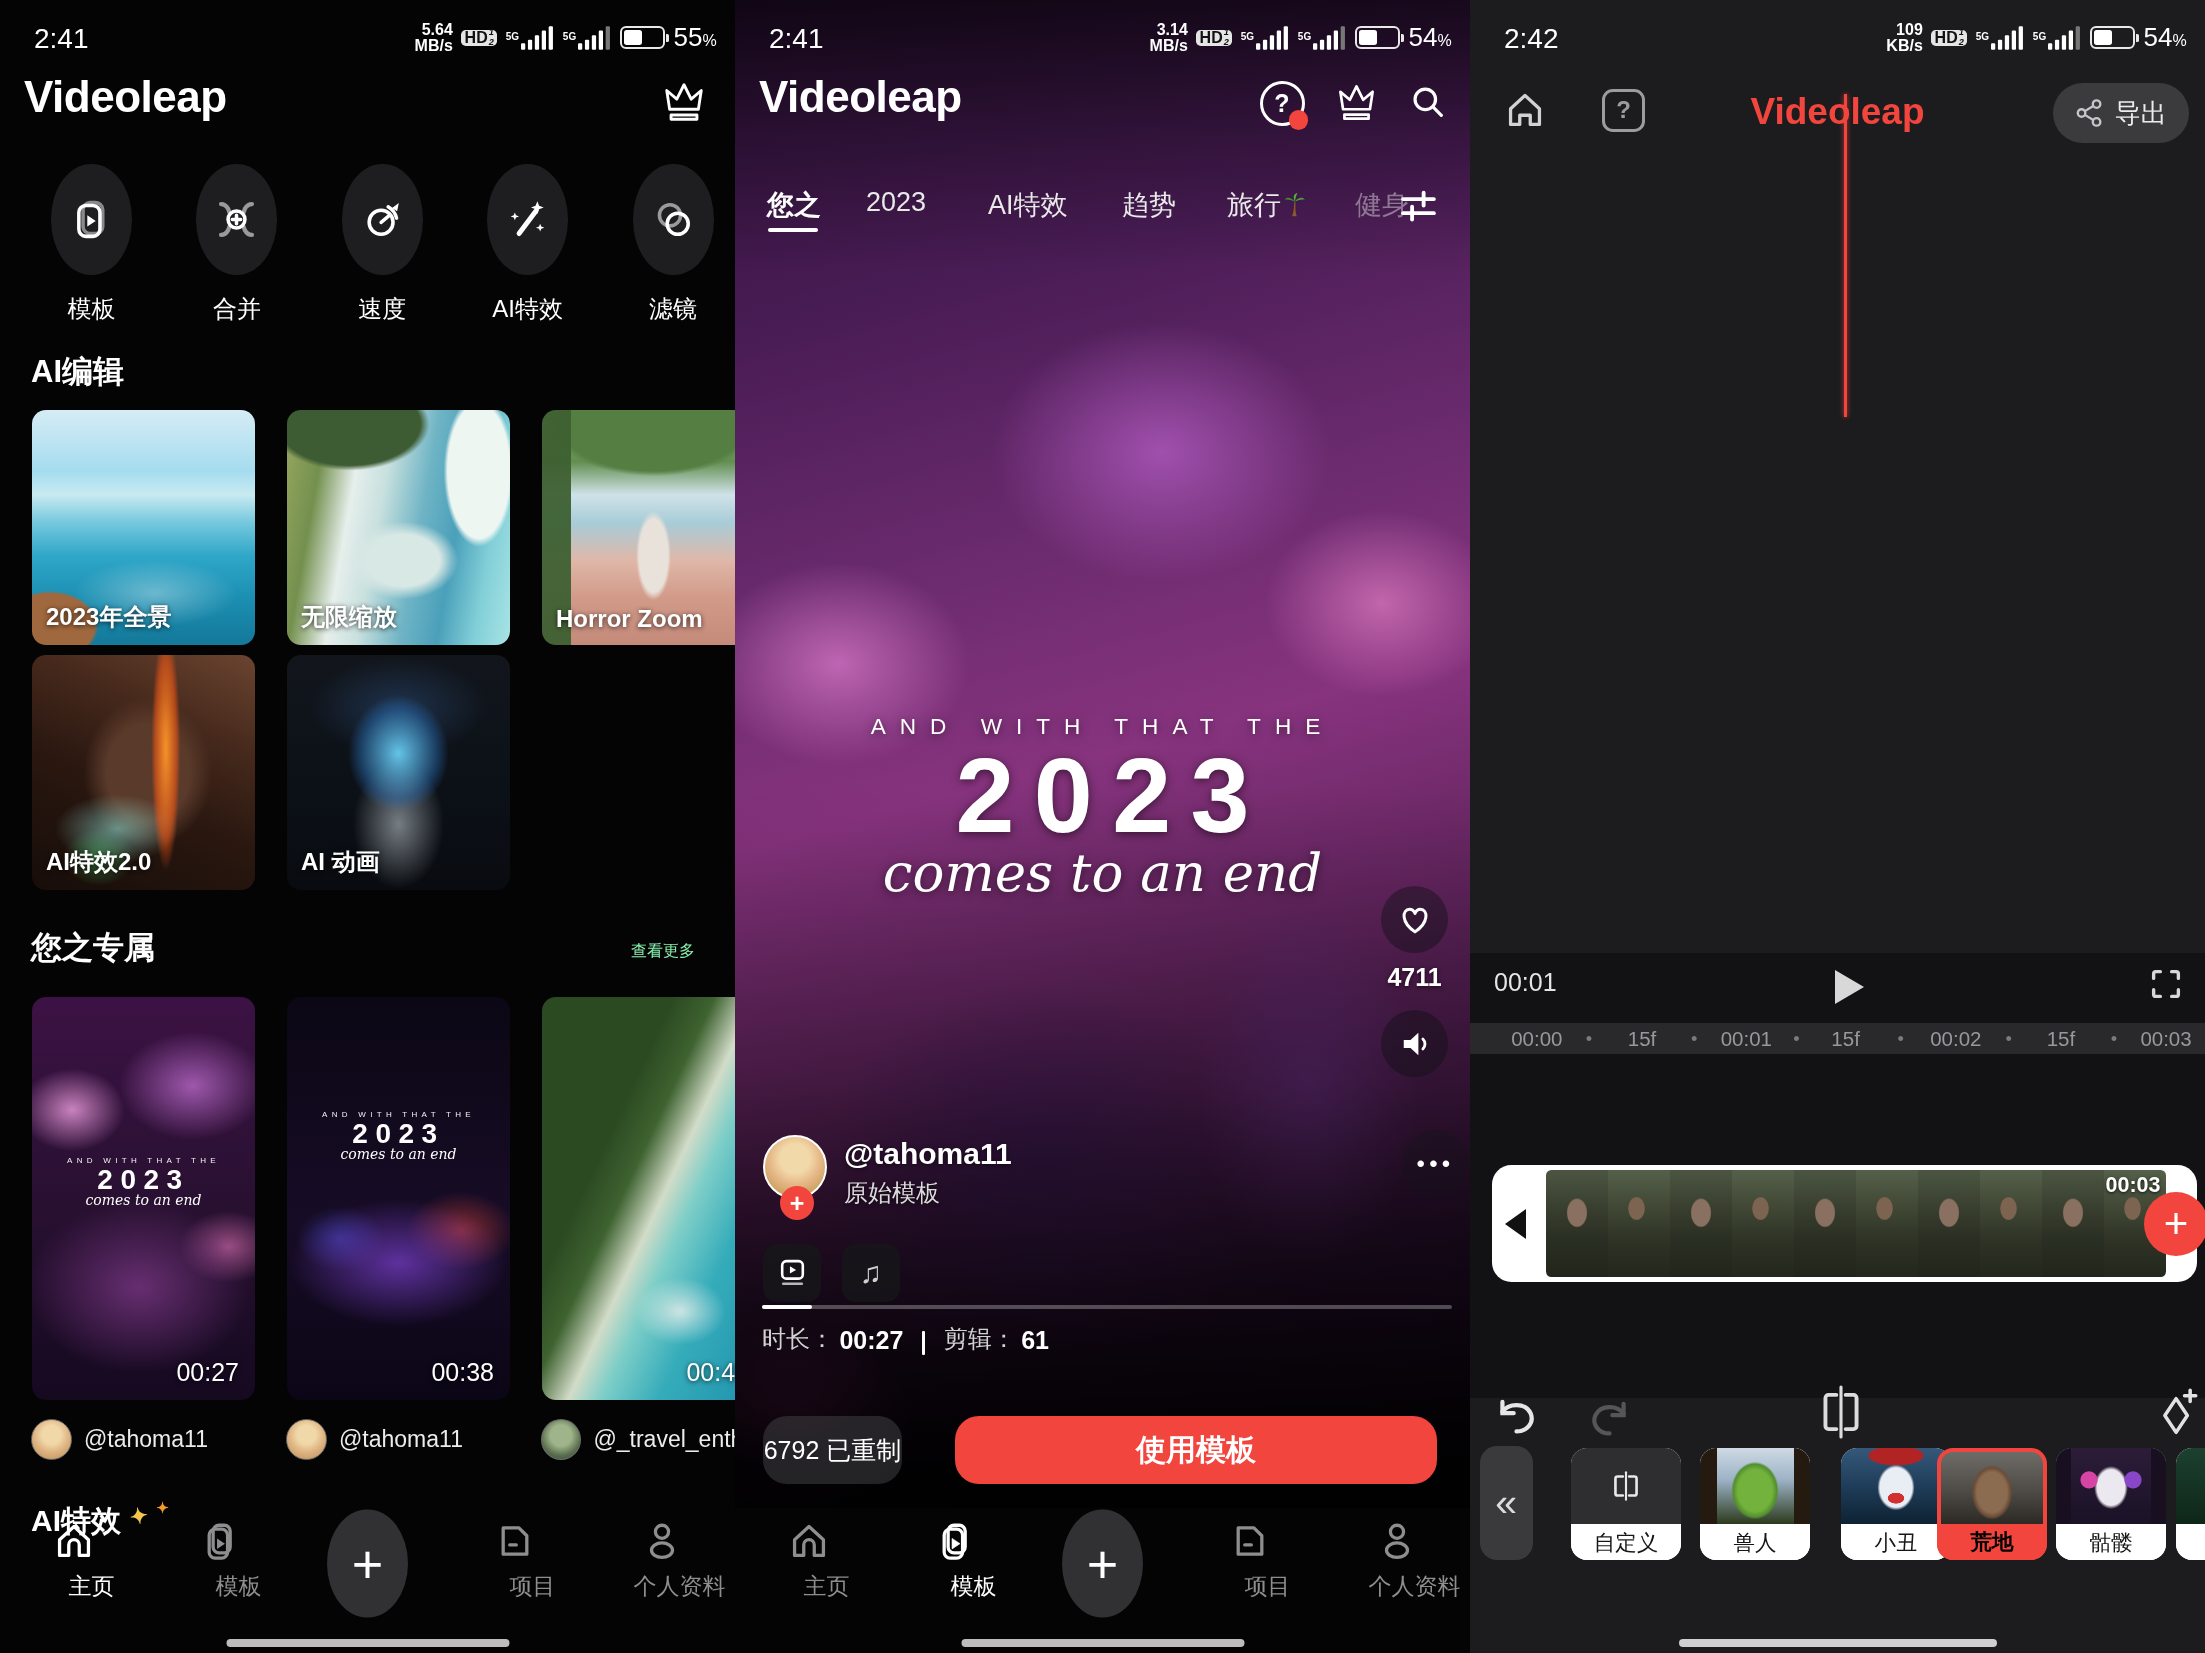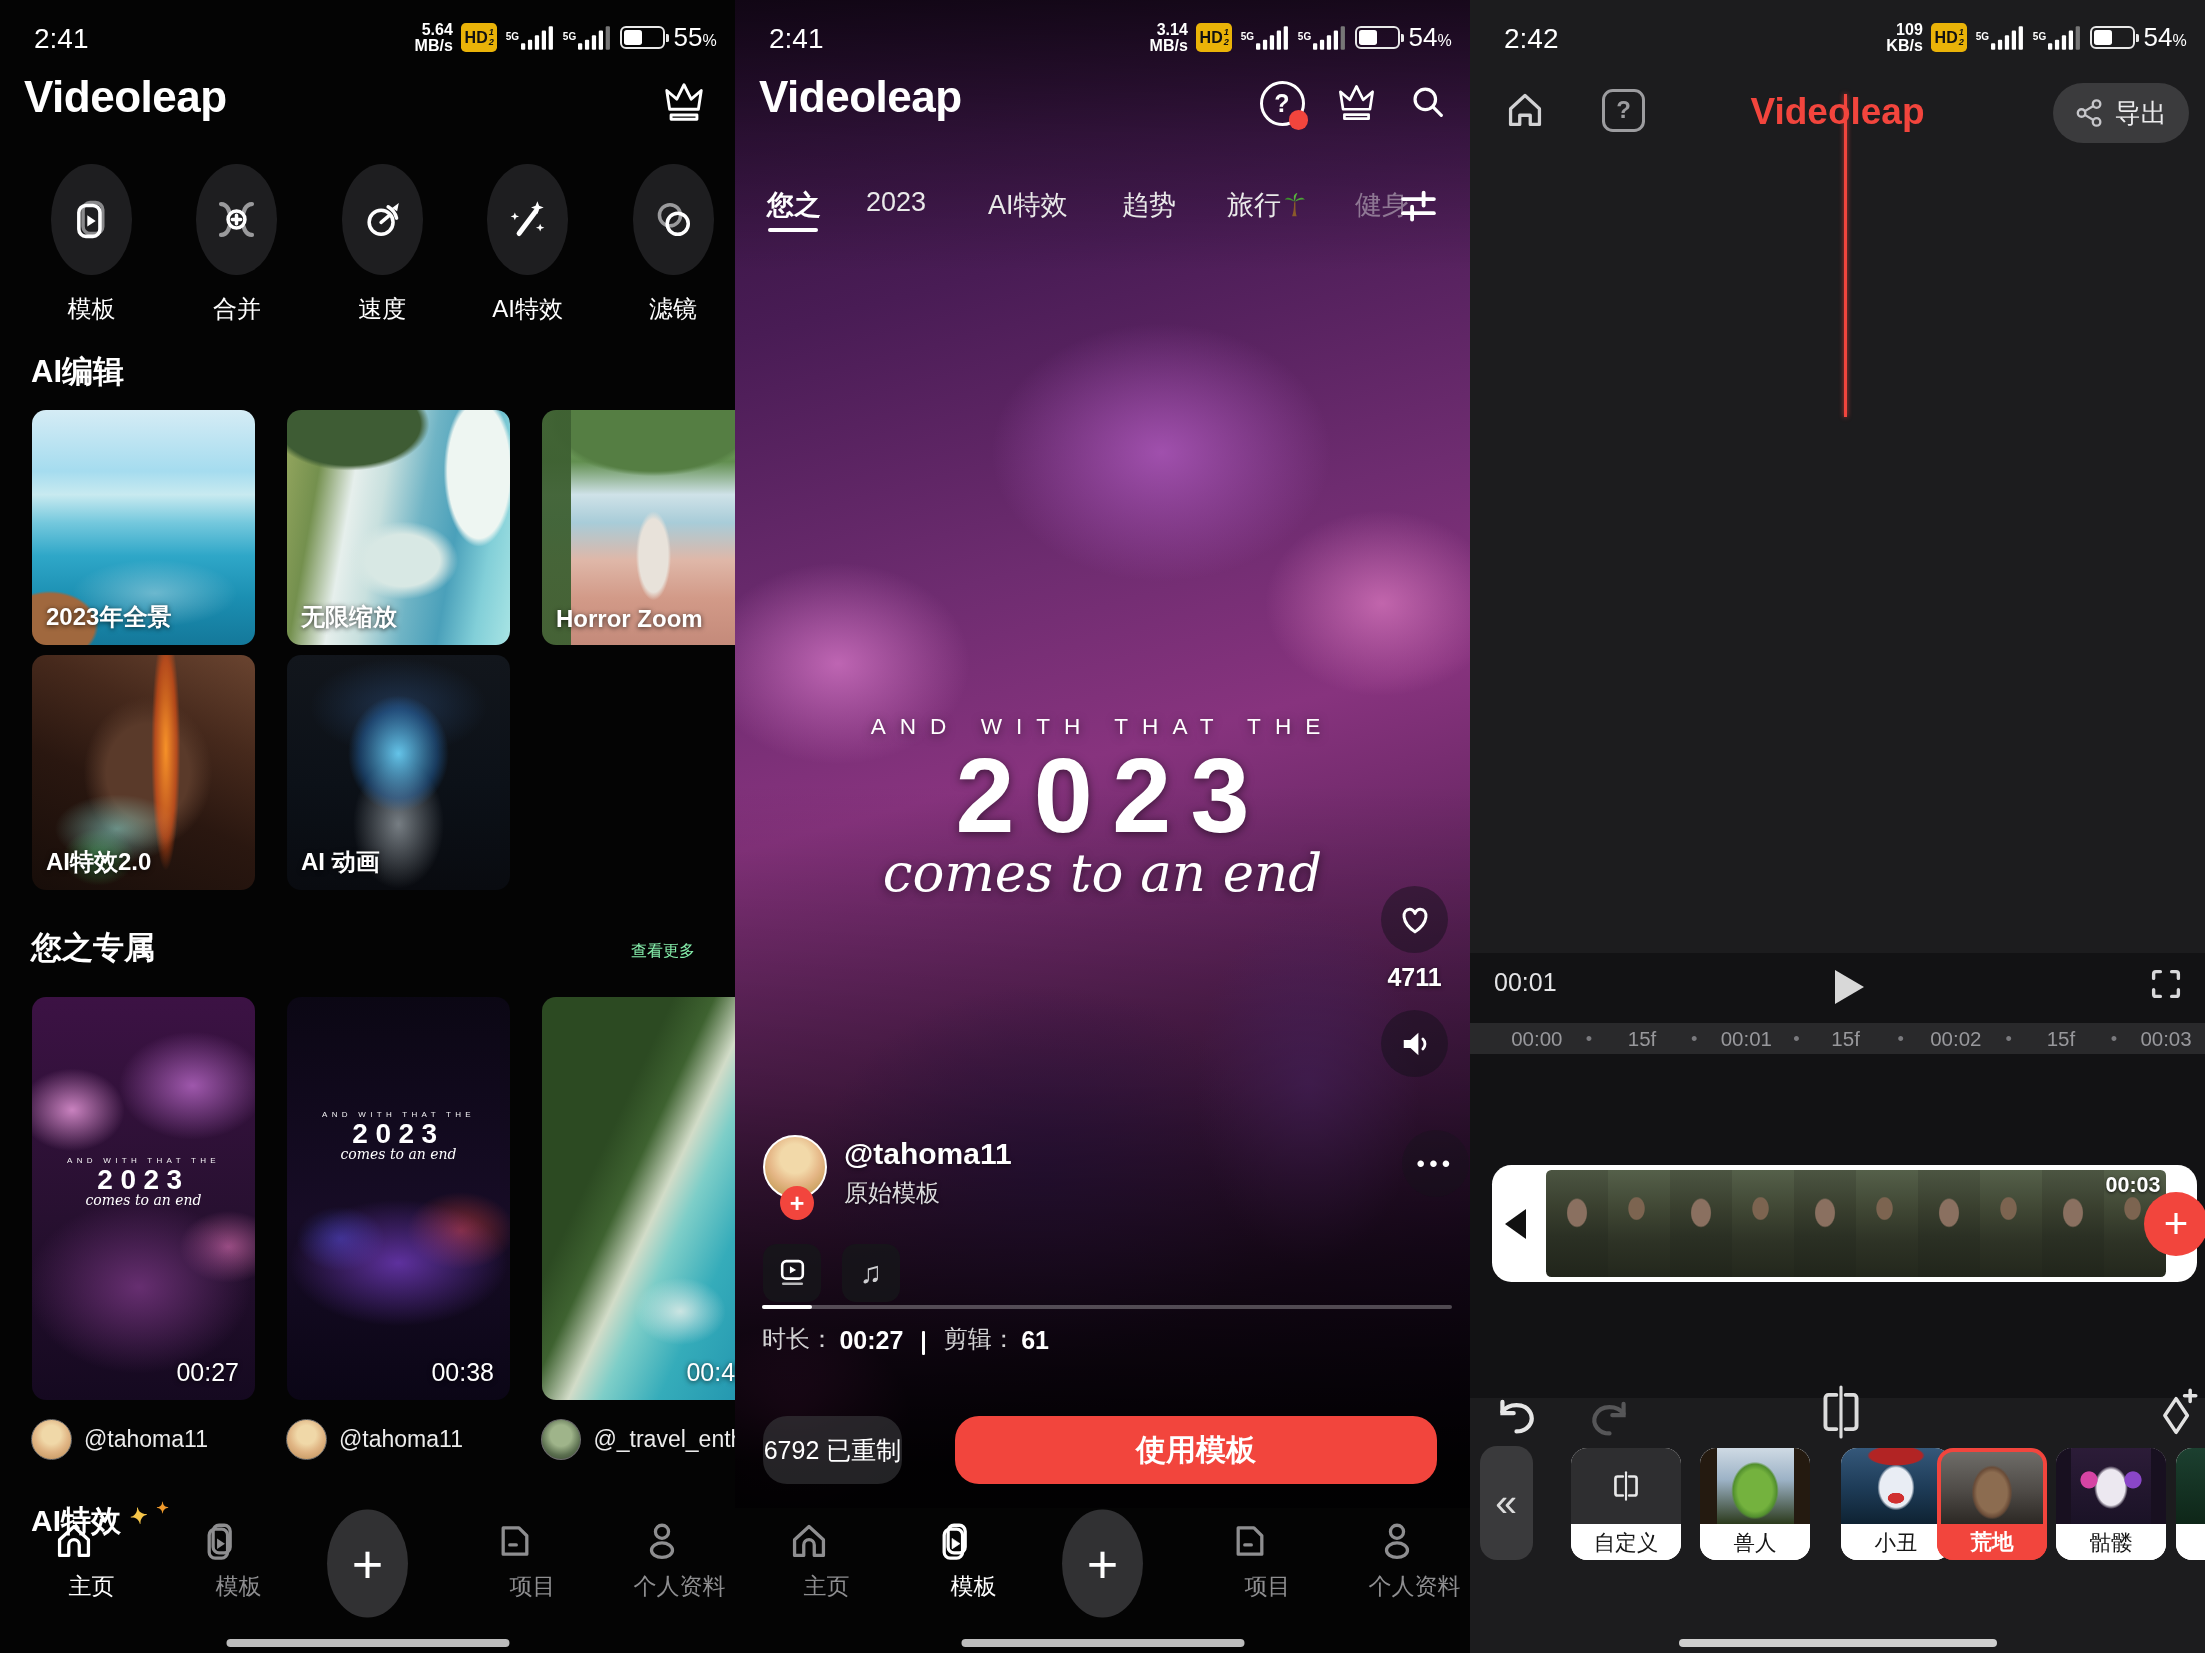--- a/index.html
+++ b/index.html
@@ -10,21 +10,21 @@
   .panel { position:relative; height:1654px; overflow:hidden; background:#040404; flex:none; }
   #p1 { width:735px; }
   #p2 { width:735px; }
   #p3 { width:735px; background:#1c1c1e; }
 
   
   .statusbar { position:absolute; top:16px; left:0; right:0; height:43px; z-index:30; }
   .st-time { position:absolute; left:34px; top:6.5px; font-size:28px; font-weight:500; color:#fff; }
   .st-right { position:absolute; right:18.3px; top:0; height:43px; display:flex; align-items:center; gap:8.6px; }
   .st-speed { display:flex; flex-direction:column; align-items:flex-end; line-height:16px; font-size:16px; font-weight:600; color:#fff; }
-  .hd-badge { display:flex; align-items:center; background:#eab308; color:#111; border-radius:4.8px; padding:1.6px 3.2px; height:29px; }
+  .hd-badge { display:flex; align-items:center; background:#e5e5e5; color:#111; border-radius:4.8px; padding:1.6px 3.2px; height:16px; }
   .hd-txt { font-size:16px; font-weight:800; }
   .hd-nums { display:flex; flex-direction:column; line-height:9.2px; font-size:9.2px; font-weight:700; margin-left:1.1px; }
   .sig { display:flex; align-items:flex-end; gap:2.2px; }
   .sig-5g { font-size:10px; font-weight:700; color:#fff; line-height:10.8px; transform:translateY(-7.5px); }
   .battery { position:relative; width:45px; height:22.6px; border:2.2px solid #e8e8e8; border-radius:6px; }
   .battery::after { content:""; position:absolute; right:-6.5px; top:6px; width:3.2px; height:7.5px; background:#e8e8e8; border-radius:0 1.6px 1.6px 0; }
   .bat-fill { position:absolute; left:1.6px; top:1.6px; bottom:1.6px; width:46%; background:#fff; border-radius:2.7px; }
   .st-batt { font-size:26px; font-weight:500; }
   .st-batt i { font-style:normal; font-size:16px; }
 
@@ -224,21 +224,21 @@
   .add-clip { position:absolute; left:674px; top:1192px; width:64px; height:64px; border-radius:50%; background:#f2453d; display:flex; align-items:center; justify-content:center; font-size:42px; font-weight:300; color:#fff; z-index:10; }
 
   .ed-tool { position:absolute; z-index:6; }
   .fx-row { position:absolute; left:0; right:0; top:1448px; height:114px; z-index:6; }
   .collapse-btn { position:absolute; left:9.7px; top:-2.2px; width:53px; height:114px; border-radius:17px; background:#3a3a3c; display:flex; align-items:center; justify-content:center; font-size:39px; color:#dcdcdc; }
   .fx-card { position:absolute; top:0; width:110px; height:112px; border-radius:16px; background:#fff; overflow:hidden; }
   .fx-thumb { height:76px; }
   .fx-label { height:36px; display:flex; align-items:center; justify-content:center; font-size:21.5px; color:#161616; background:#fff; }
   .fx-card.sel { background:#f2453d; }
   .fx-card.sel .fx-thumb { margin:3.8px 3.8px 0; height:72px; border-radius:12px 12px 0 0; }
-  .fx-card.sel .fx-label { background:#f2453d; color:#ffffff; font-weight:600; }
+  .fx-card.sel .fx-label { background:#f2453d; color:#000000; font-weight:600; }
   .fx1 { left:101px; } .fx2 { left:230px; } .fx3 { left:347px;margin-left:24px; } .fx4 { left:467px; } .fx5 { left:586px; } .fx6 { left:706px; }
   .ft-custom { background:#2e2e30; display:flex; align-items:center; justify-content:center; }
   .ft-orc { background: linear-gradient(90deg,#241a10 0 15%, transparent 15% 85%, #241a10 85%), radial-gradient(33px 40px at 50% 56%, #74b23e 0 52%, #528f2e 66%, transparent 72%), linear-gradient(180deg,#cfdae4 0%,#9cb2c6 42%,#2c3a1c 100%); }
   .ft-clown { background: radial-gradient(13px 8.6px at 50% 66%, #d03030 0 60%, transparent 66%), radial-gradient(31px 38px at 50% 52%, #e9edf4 0 52%, transparent 60%), radial-gradient(45px 16px at 50% 10%, #b22424 0 58%, transparent 64%), linear-gradient(180deg,#35587a 0%,#1e3c58 52%,#0e2232 100%); }
   .ft-waste { background: radial-gradient(30px 40px at 50% 56%, #8c6c50 0 50%, #6a4c38 62%, transparent 68%), linear-gradient(180deg,#6e6c68 0%,#504c48 52%,#2c2824 100%); }
   .ft-skull { background: radial-gradient(14px 14px at 30% 42%, #d644a4 0 58%, transparent 64%), radial-gradient(14px 14px at 70% 42%, #8a46c8 0 58%, transparent 64%), radial-gradient(29px 37px at 50% 52%, #ece8f0 0 48%, transparent 58%), linear-gradient(90deg,#181020 0 14%, transparent 14% 86%, #181020 86%), linear-gradient(180deg,#2c1c38 0%,#1a1226 100%); }
   .ft-last { background: radial-gradient(27px 48px at 70% 50%, rgba(90,230,190,.55), transparent 70%), linear-gradient(180deg,#1c4030 0%,#0e2618 100%); }
 </style>
 </head>
 <body>

